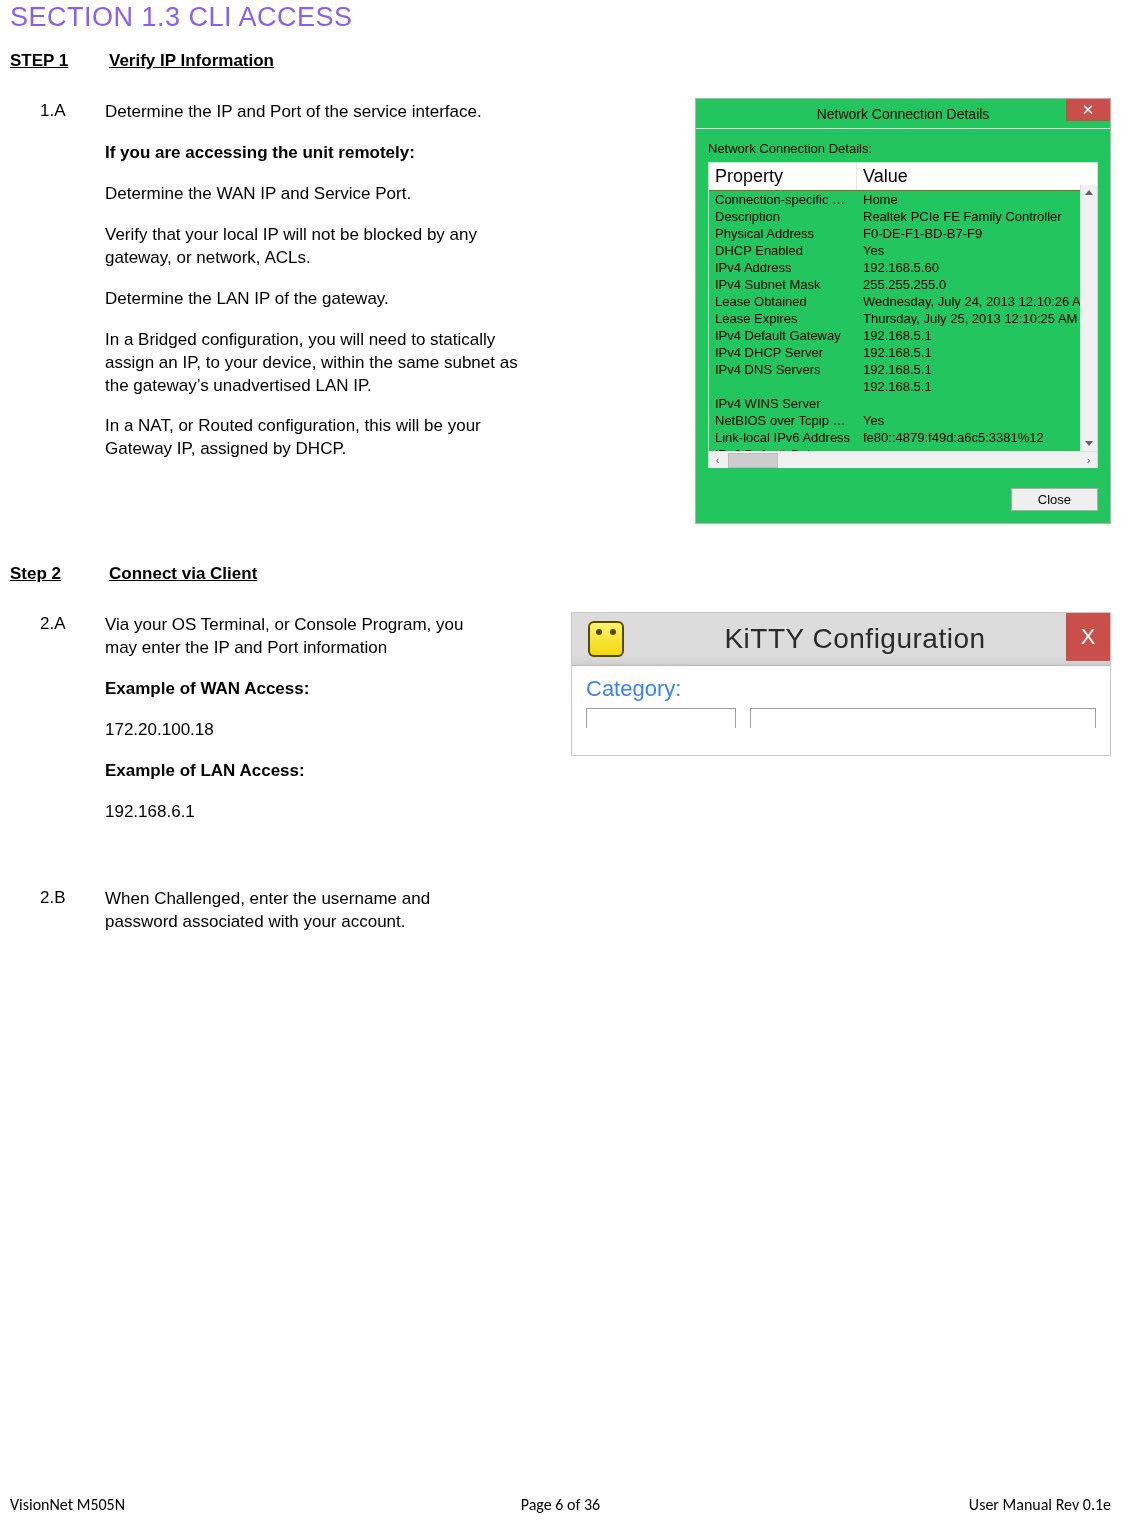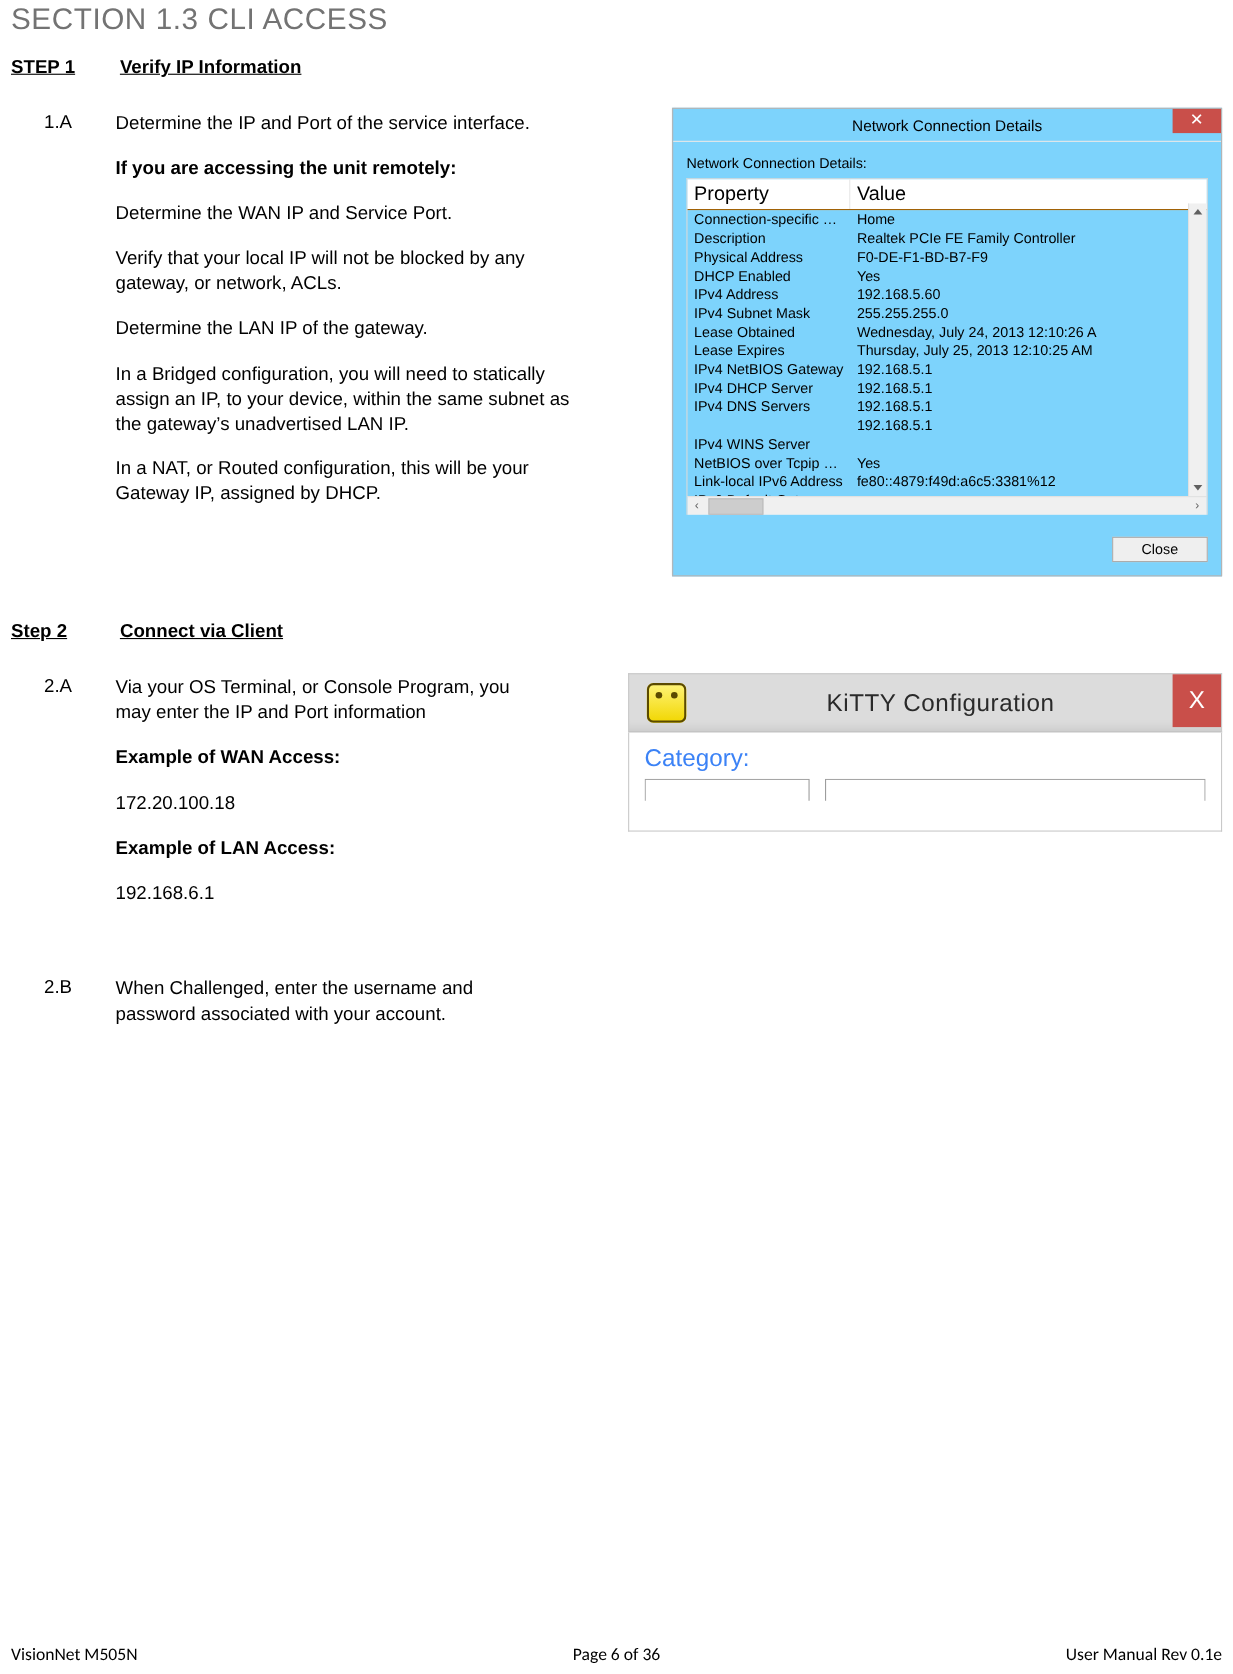--- a/index.html
+++ b/index.html
@@ -11,21 +11,21 @@
     font-family: Arial, Helvetica, sans-serif;
     font-size: 17px;
     color: #000;
     background: #fff;
     position: relative;
   }
   .page {
     padding: 0 10px 0 10px;
   }
   .section-title {
-    color: #737373;
+    color: #8b5cf6;
     font-size: 27px;
     font-weight: 400;
     margin: 2px 0 18px 0;
     letter-spacing: 0.5px;
   }
   .step-row {
     display: flex;
     gap: 4px;
     margin-bottom: 6px;
     text-decoration: underline;
@@ -52,23 +52,23 @@
   }
   .sub-body p { margin: 0 0 18px 0; }
   .sub-body .bold { font-weight: bold; }
   .right-col {
     flex: 1;
     padding-left: 30px;
   }
 
   
   .ncd-window {
-    width: 500px;
+    width: 416px;
     border: 1px solid #b4b4b4;
-    background: #7dd3fc;
+    background: #22c55e;
     font-family: "Segoe UI", Tahoma, sans-serif;
     font-size: 13px;
     box-shadow: 0 0 2px rgba(0,0,0,.15);
     margin-left: auto;
     margin-top: -3px;
   }
   .ncd-titlebar {
     display: flex;
     align-items: center;
     justify-content: center;
@@ -168,21 +168,21 @@
     box-shadow: inset 0 0 0 2px #5b4a00;
   }
   .kitty-icon::before, .kitty-icon::after {
     content:""; position:absolute; background:#5b4a00; width:6px; height:6px; top:8px; border-radius:50%;
   }
   .kitty-icon::before { left:8px; }
   .kitty-icon::after  { right:8px; }
   .kitty-title {
     flex: 1;
     text-align: center;
-    font-size: 22px;
+    font-size: 28px;
     font-weight: 500;
     color: #2a2a2a;
     letter-spacing: 0.5px;
     padding-right: 40px;
   }
   .kitty-close {
     position:absolute; right:0; top:0; width:44px; height:48px;
     background:#c94f4a; color:#fff; text-align:center; line-height:48px;
     font-size:22px; font-family: Arial, sans-serif;
   }
@@ -283,21 +283,21 @@
                 </div>
                 <div>
                   <div class="p">Lease Obtained</div>
                   <div class="v">Wednesday, July 24, 2013 12:10:26 A</div>
                 </div>
                 <div>
                   <div class="p">Lease Expires</div>
                   <div class="v">Thursday, July 25, 2013 12:10:25 AM</div>
                 </div>
                 <div>
-                  <div class="p">IPv4 NetBIOS Gateway</div>
+                  <div class="p">IPv4 Default Gateway</div>
                   <div class="v">192.168.5.1</div>
                 </div>
                 <div>
                   <div class="p">IPv4 DHCP Server</div>
                   <div class="v">192.168.5.1</div>
                 </div>
                 <div>
                   <div class="p">IPv4 DNS Servers</div>
                   <div class="v">192.168.5.1</div>
                 </div>

